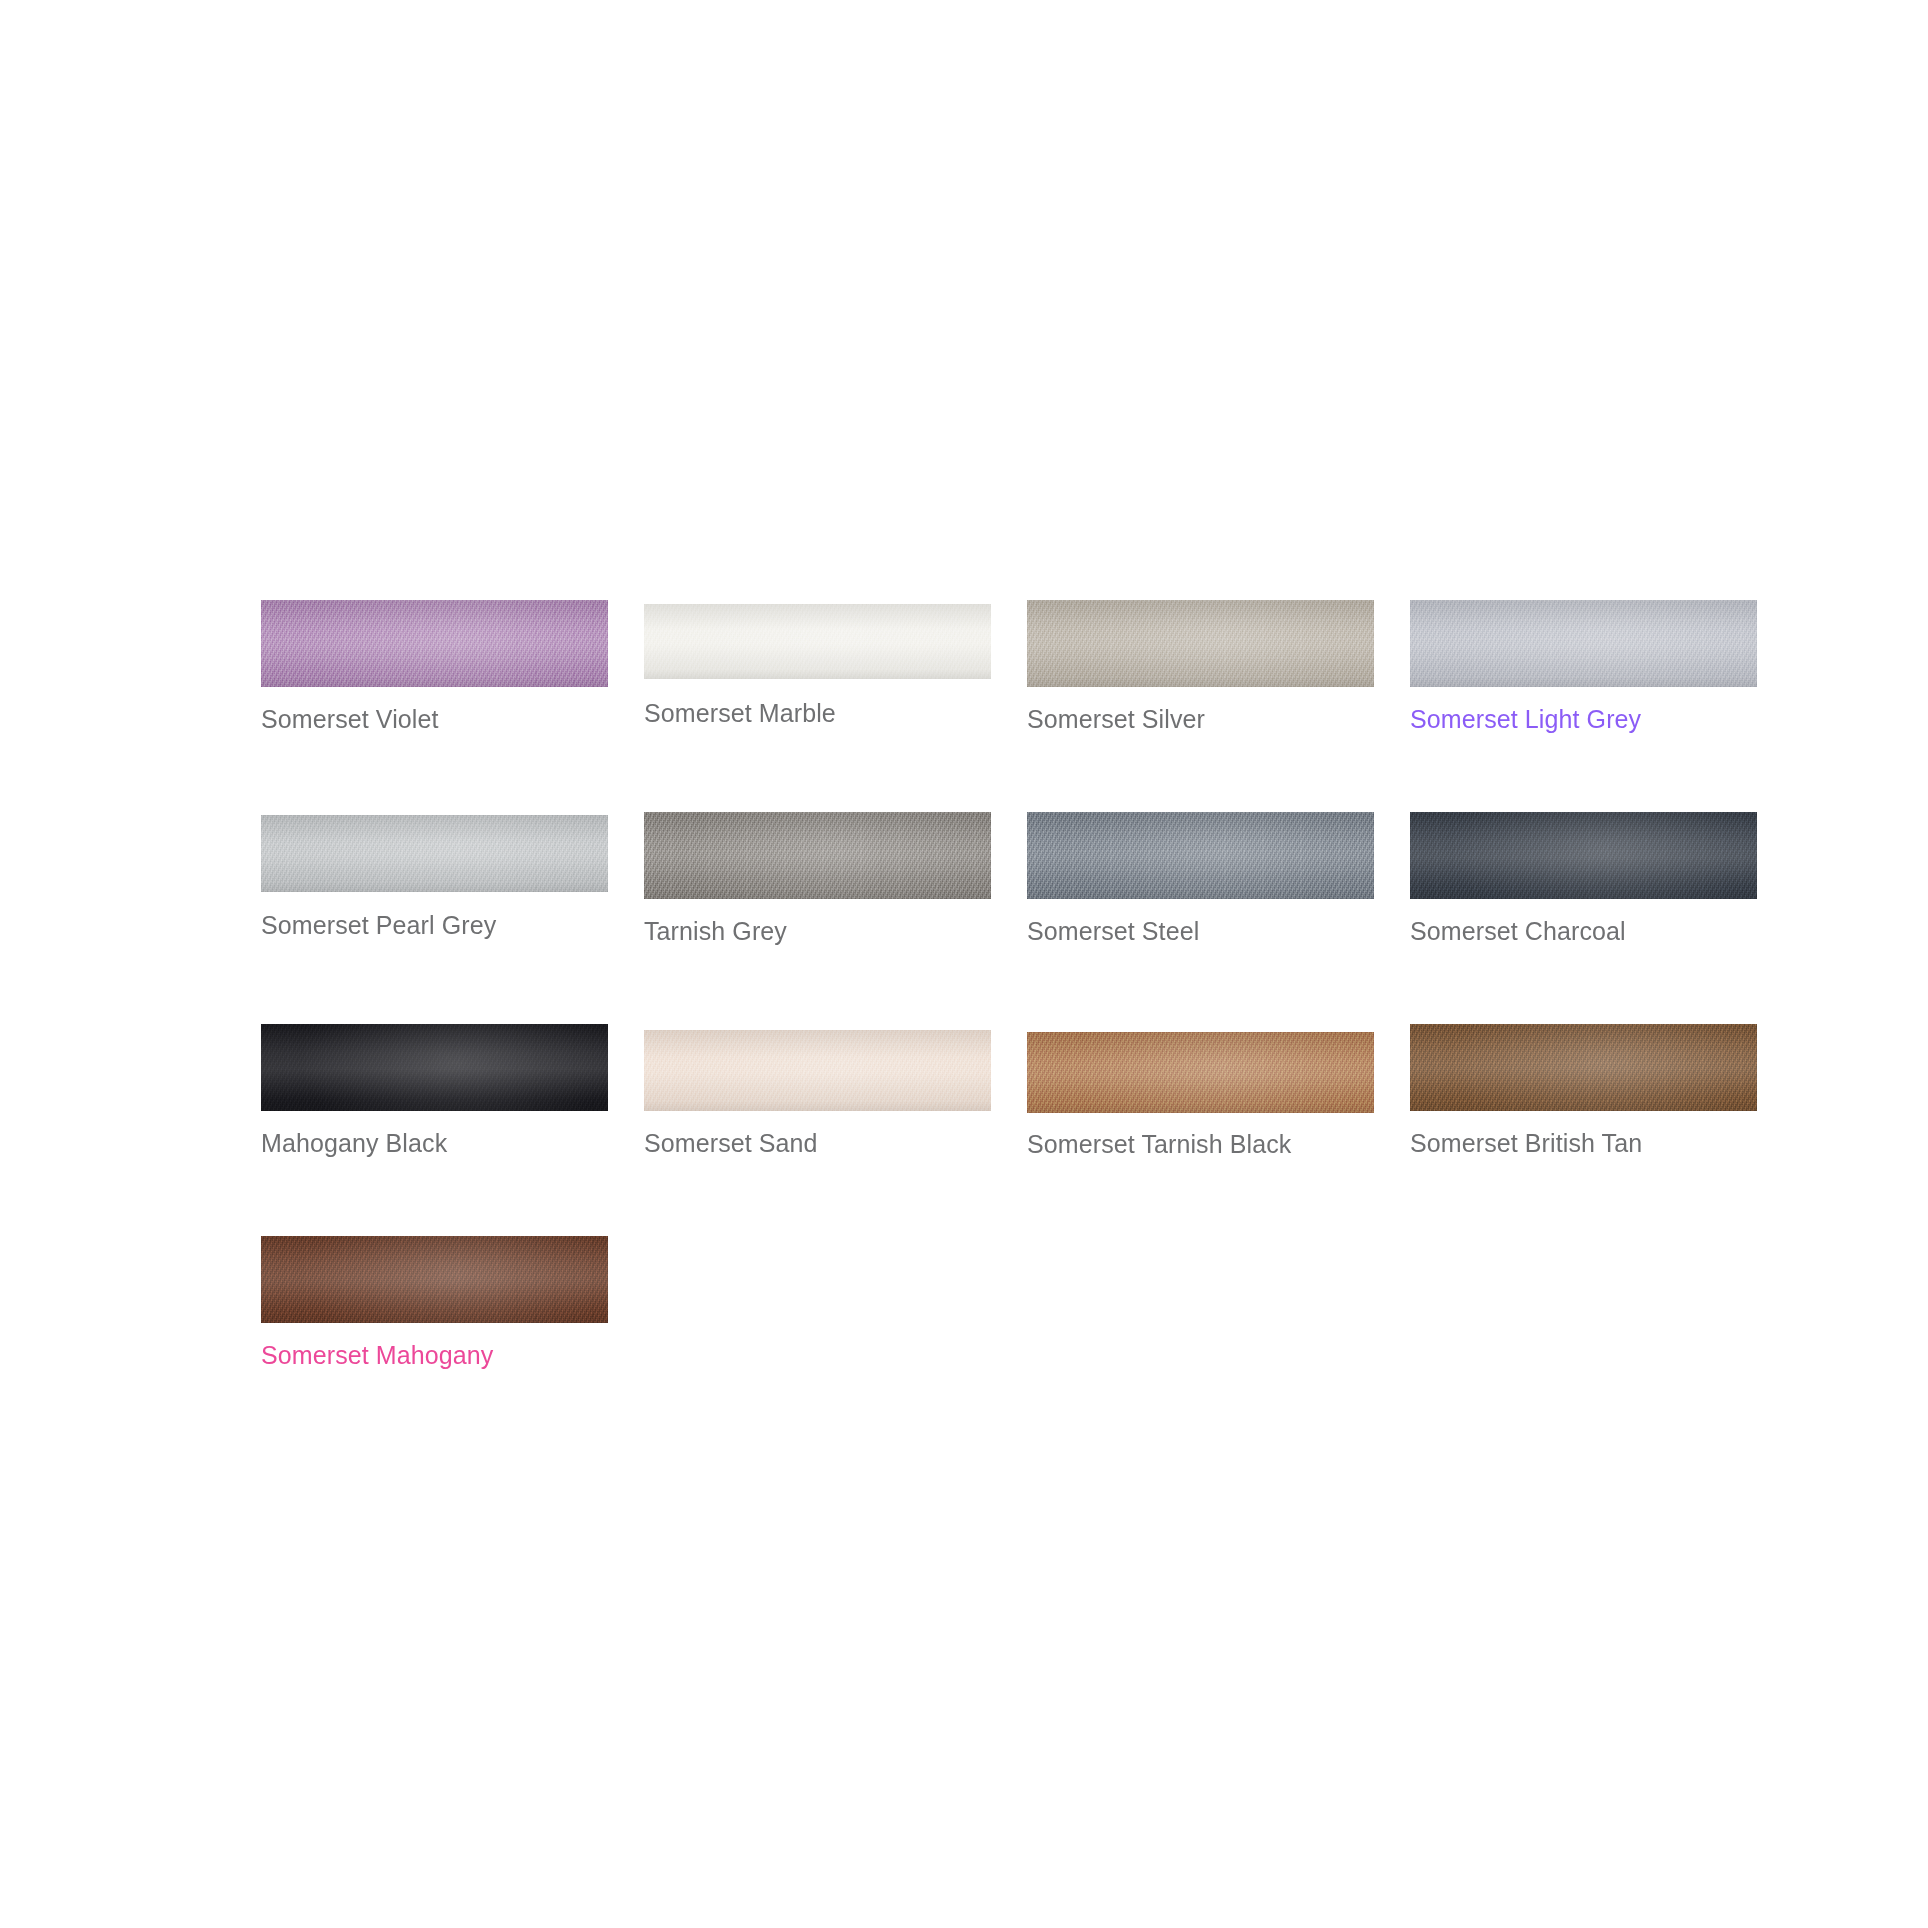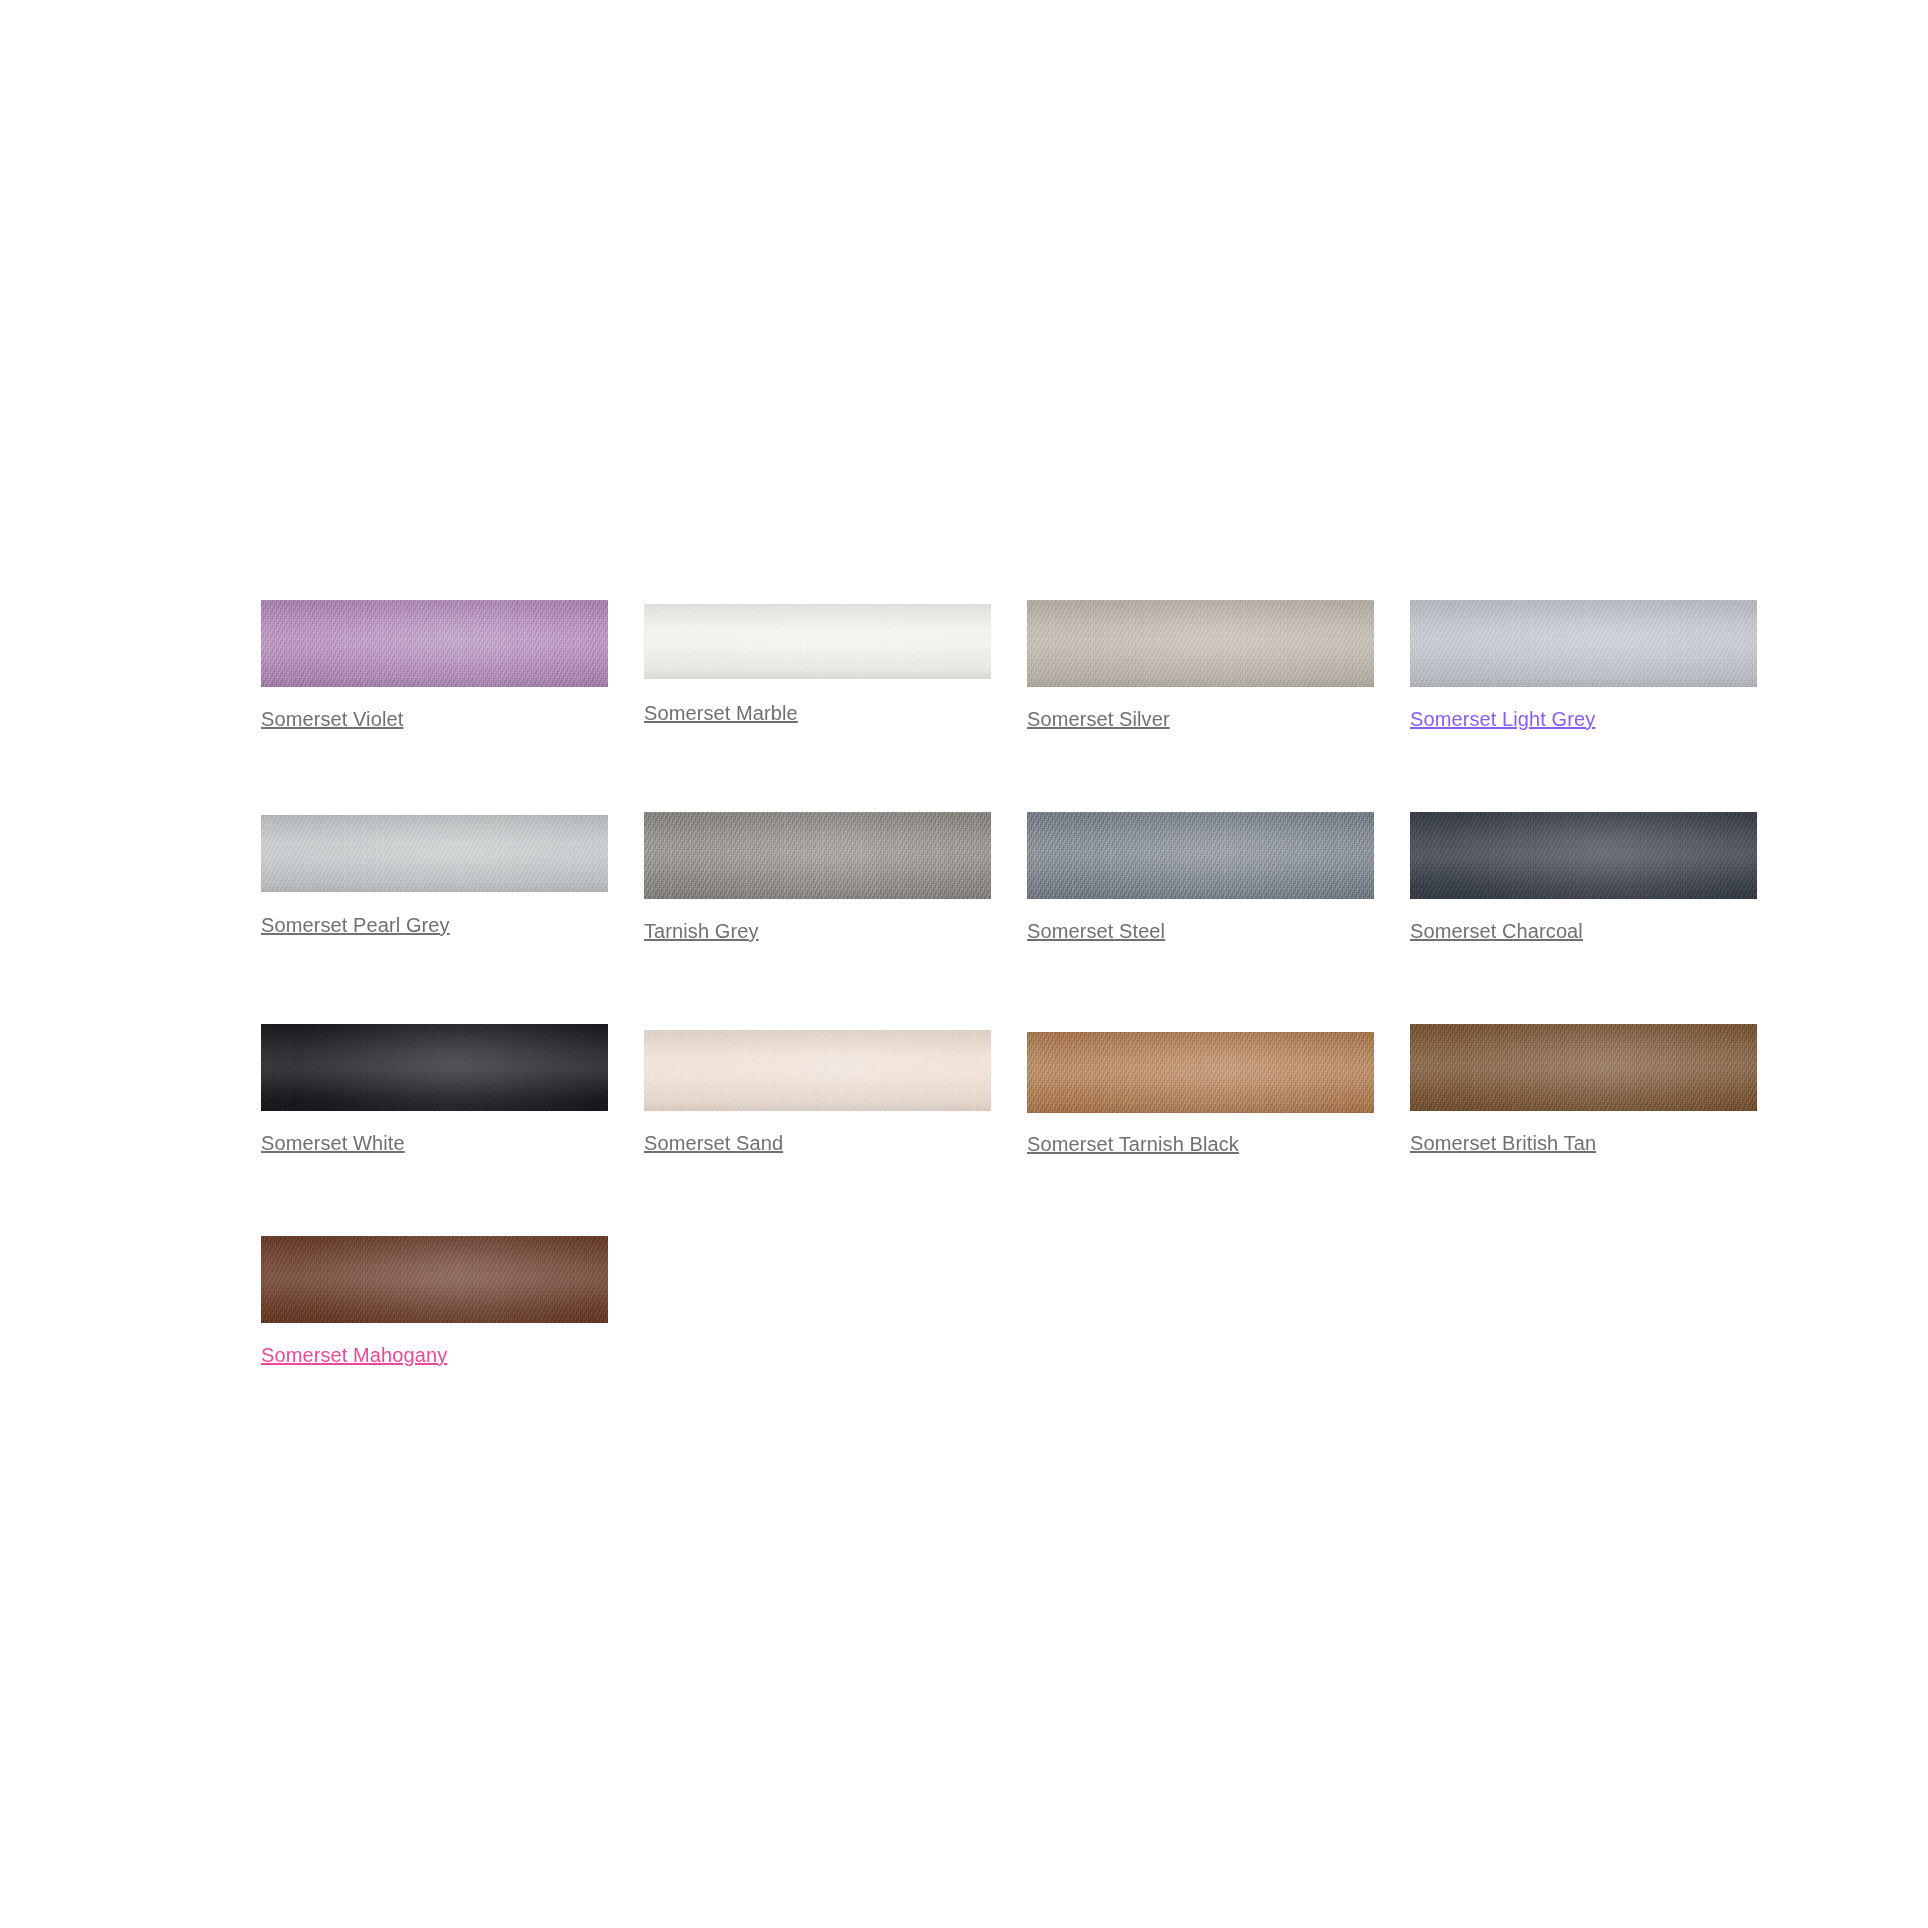--- a/index.html
+++ b/index.html
@@ -127,26 +127,25 @@
         rgba(255,255,255,0.05) 45%,
         rgba(255,255,255,0.0) 72%
       );
   }
 
   
   .swatch-label {
     position: absolute;
     left: 0;
     top: 100px;
-    font-size: 20px;
+    font-size: 25px;
     line-height: 30px;
     letter-spacing: 0.1px;
     color: #6f7072;
     white-space: nowrap;
-    text-decoration: underline;
   }
 
   
   .inset-sm .swatch-chip { height: 77px; margin-top: 2.8px; }
   .inset-md .swatch-chip { height: 75px; margin-top: 3.8px; }
   .drop-sm  .swatch-chip { margin-top: 5.6px; height: 81px; }
   .drop-md  .swatch-chip { margin-top: 7.5px; height: 81px; }
   .tall     .swatch-chip { height: 87px; }
 
   .inset-sm .swatch-label,
@@ -252,21 +251,21 @@
     </div>
 
     <div class="swatch-cell tall">
       <div class="swatch-chip">
         <div class="chip-base" style="background-color: rgb(26, 26, 31);"></div>
         <div class="chip-twill"></div>
         <div class="chip-weave"></div>
         <div class="chip-glow"></div>
         <div class="chip-sheen"></div>
       </div>
-      <div class="swatch-label" style="color: rgb(111, 112, 114);">Somerset White</div>
+      <div class="swatch-label" style="color: rgb(111, 112, 114);">Mahogany Black</div>
     </div>
 
     <div class="swatch-cell drop-sm">
       <div class="swatch-chip">
         <div class="chip-base" style="background-color: rgb(239, 224, 213);"></div>
         <div class="chip-twill"></div>
         <div class="chip-weave"></div>
         <div class="chip-glow"></div>
         <div class="chip-sheen"></div>
       </div>

